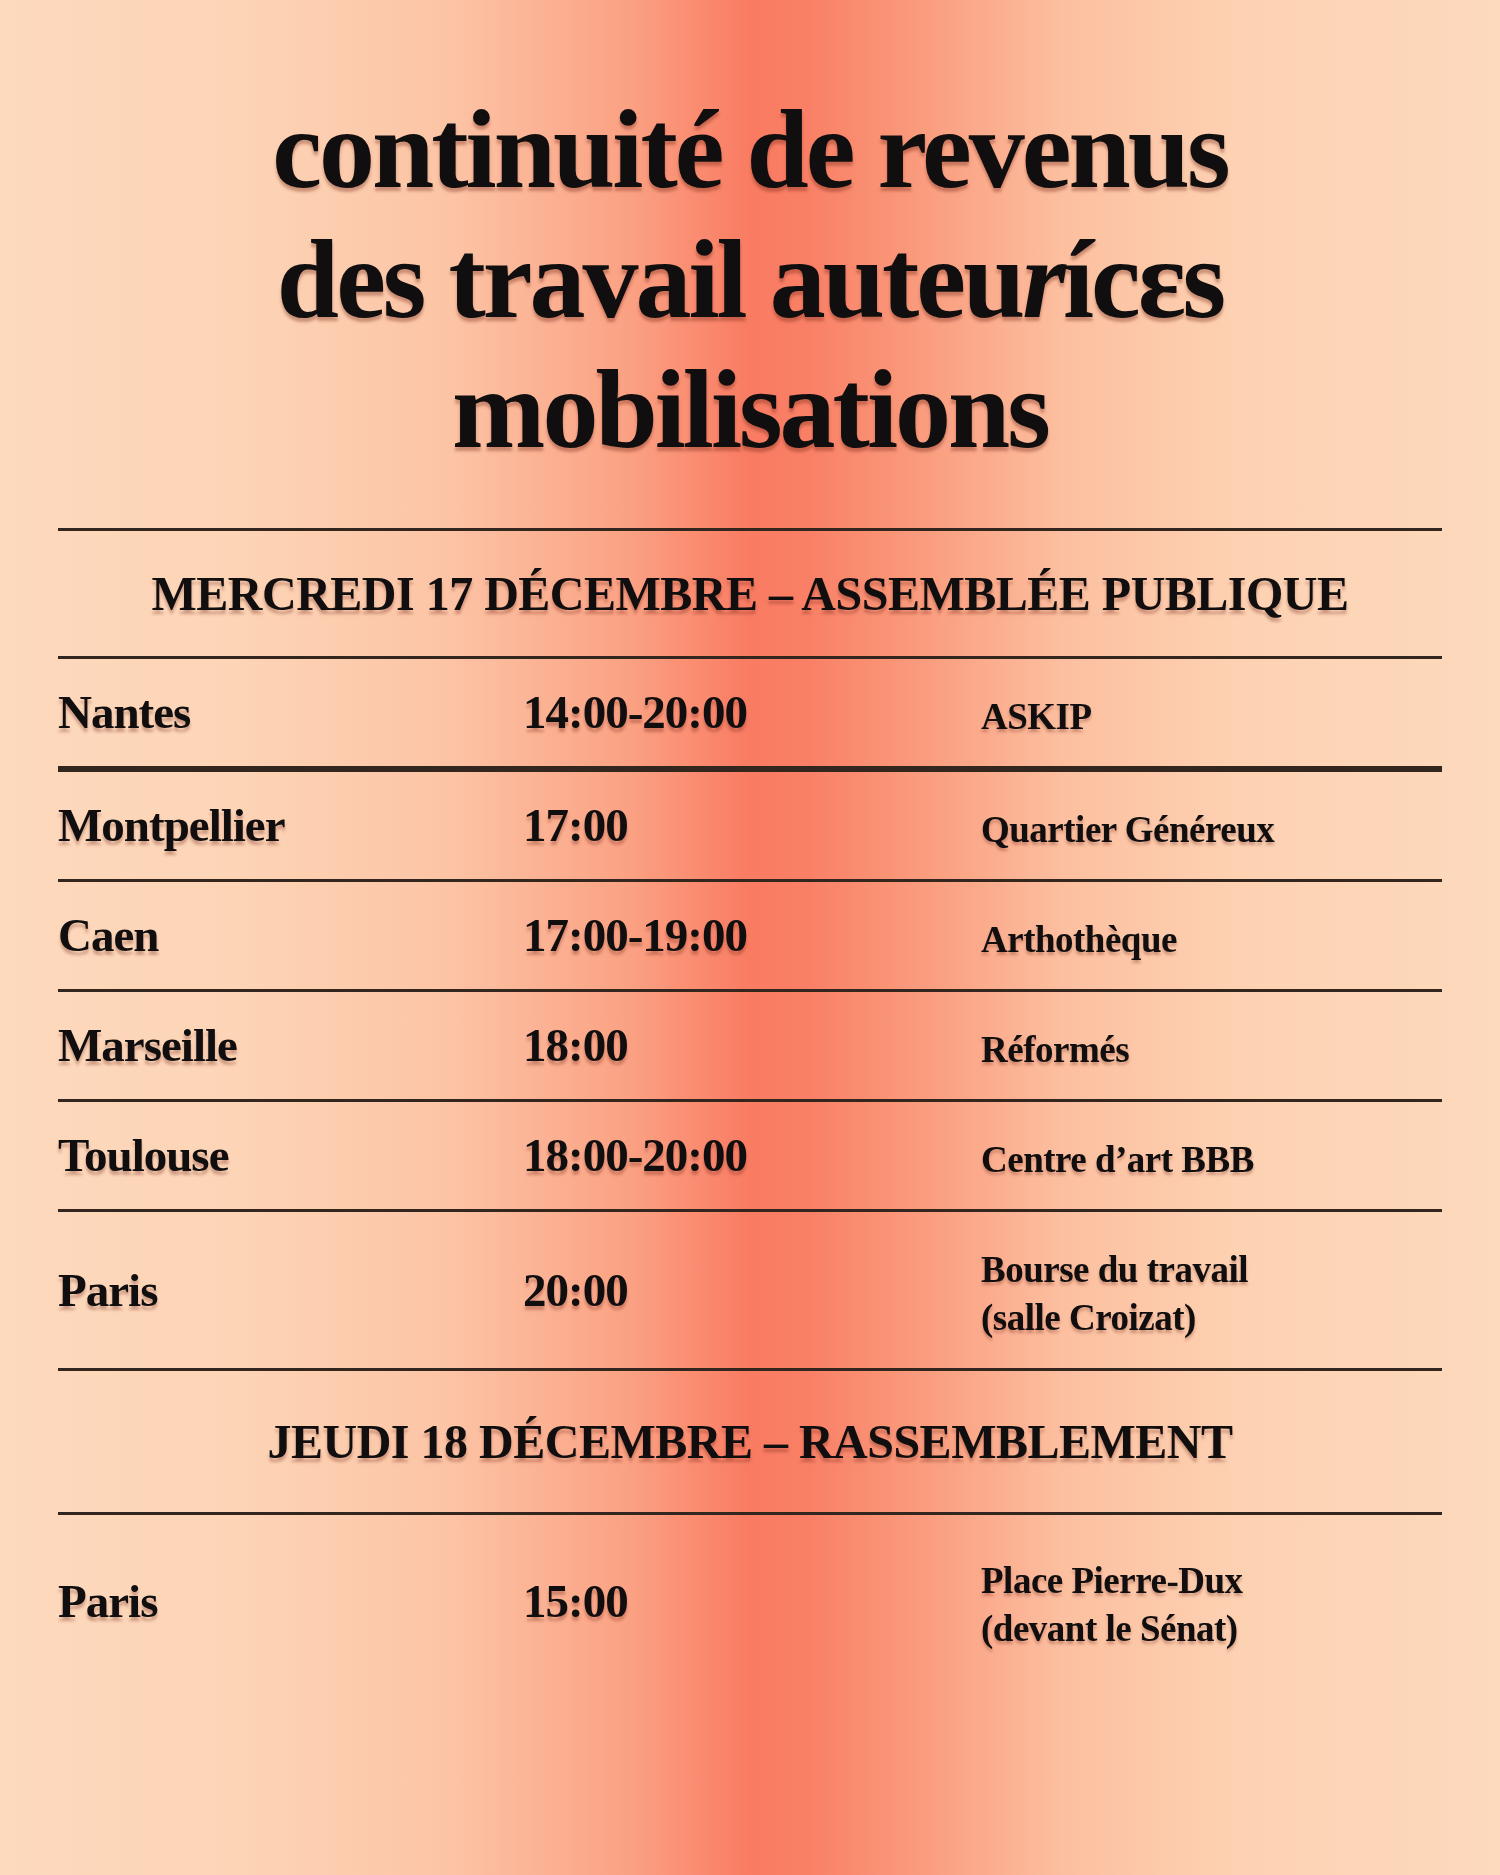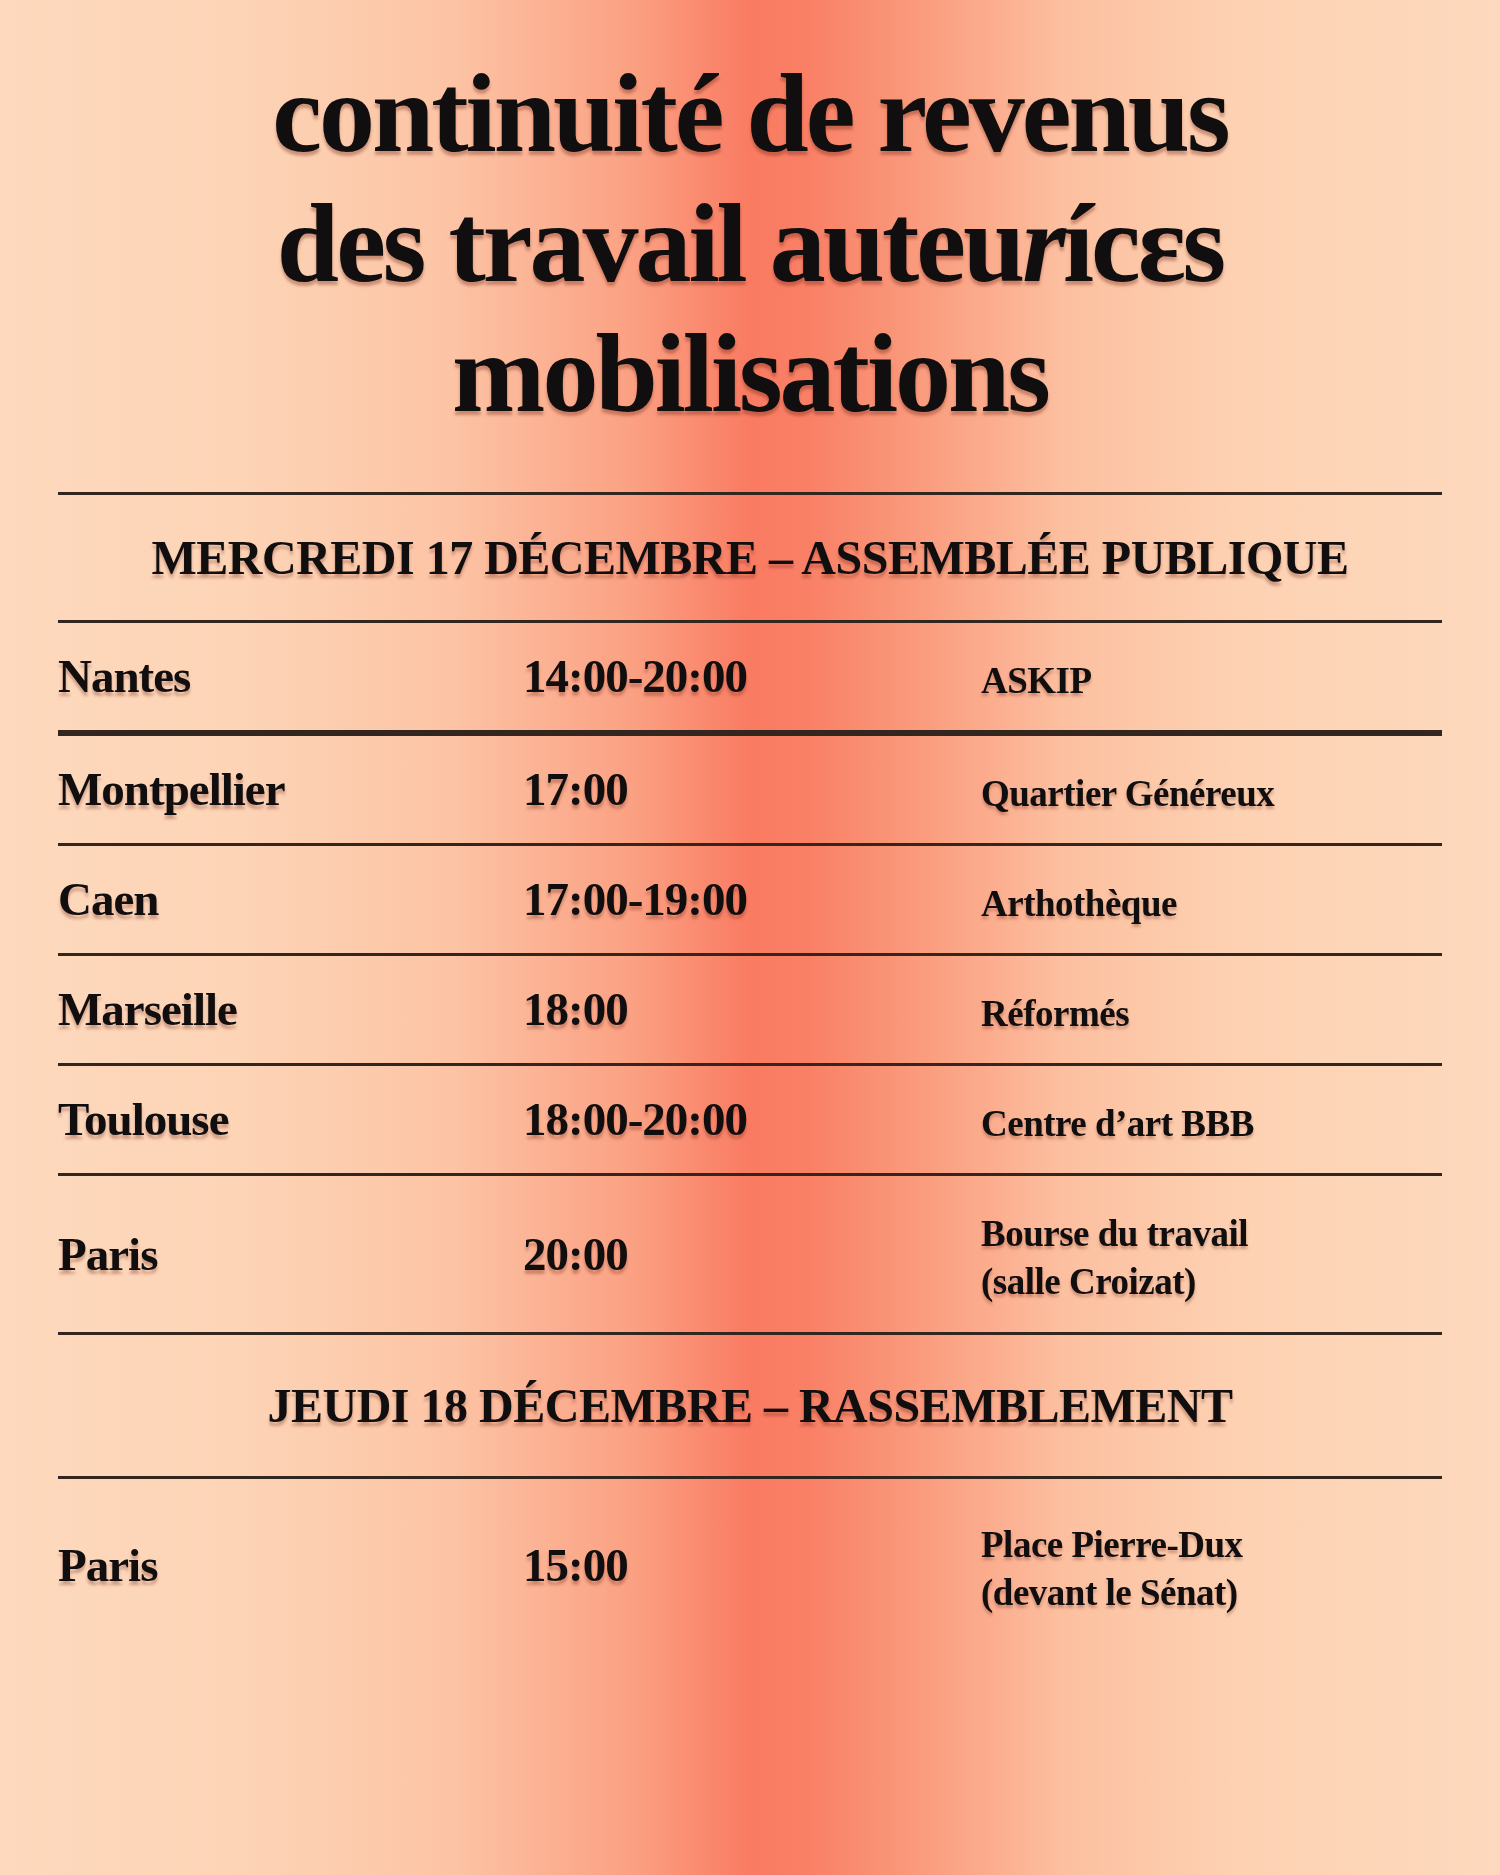--- a/index.html
+++ b/index.html
@@ -17,21 +17,21 @@
         #fcc4a5 30%,
         #fba183 42%,
         #f97b62 50%,
         #f98066 54%,
         #fa9a7c 61%,
         #fcc0a0 71%,
         #fdd2b3 83%,
         #fdd9bd 100%);
   }
   .title {
-    padding-top:48px;
+    padding-top:84px;
     text-align:center;
     font-size:112px;
     line-height:130px;
     font-weight:700;
     letter-spacing:-3px;
     text-shadow:0 4px 3px rgba(110,32,18,0.35);
   }
   .title .swash-r { font-style:italic; }
   .rule {
     height:0;

